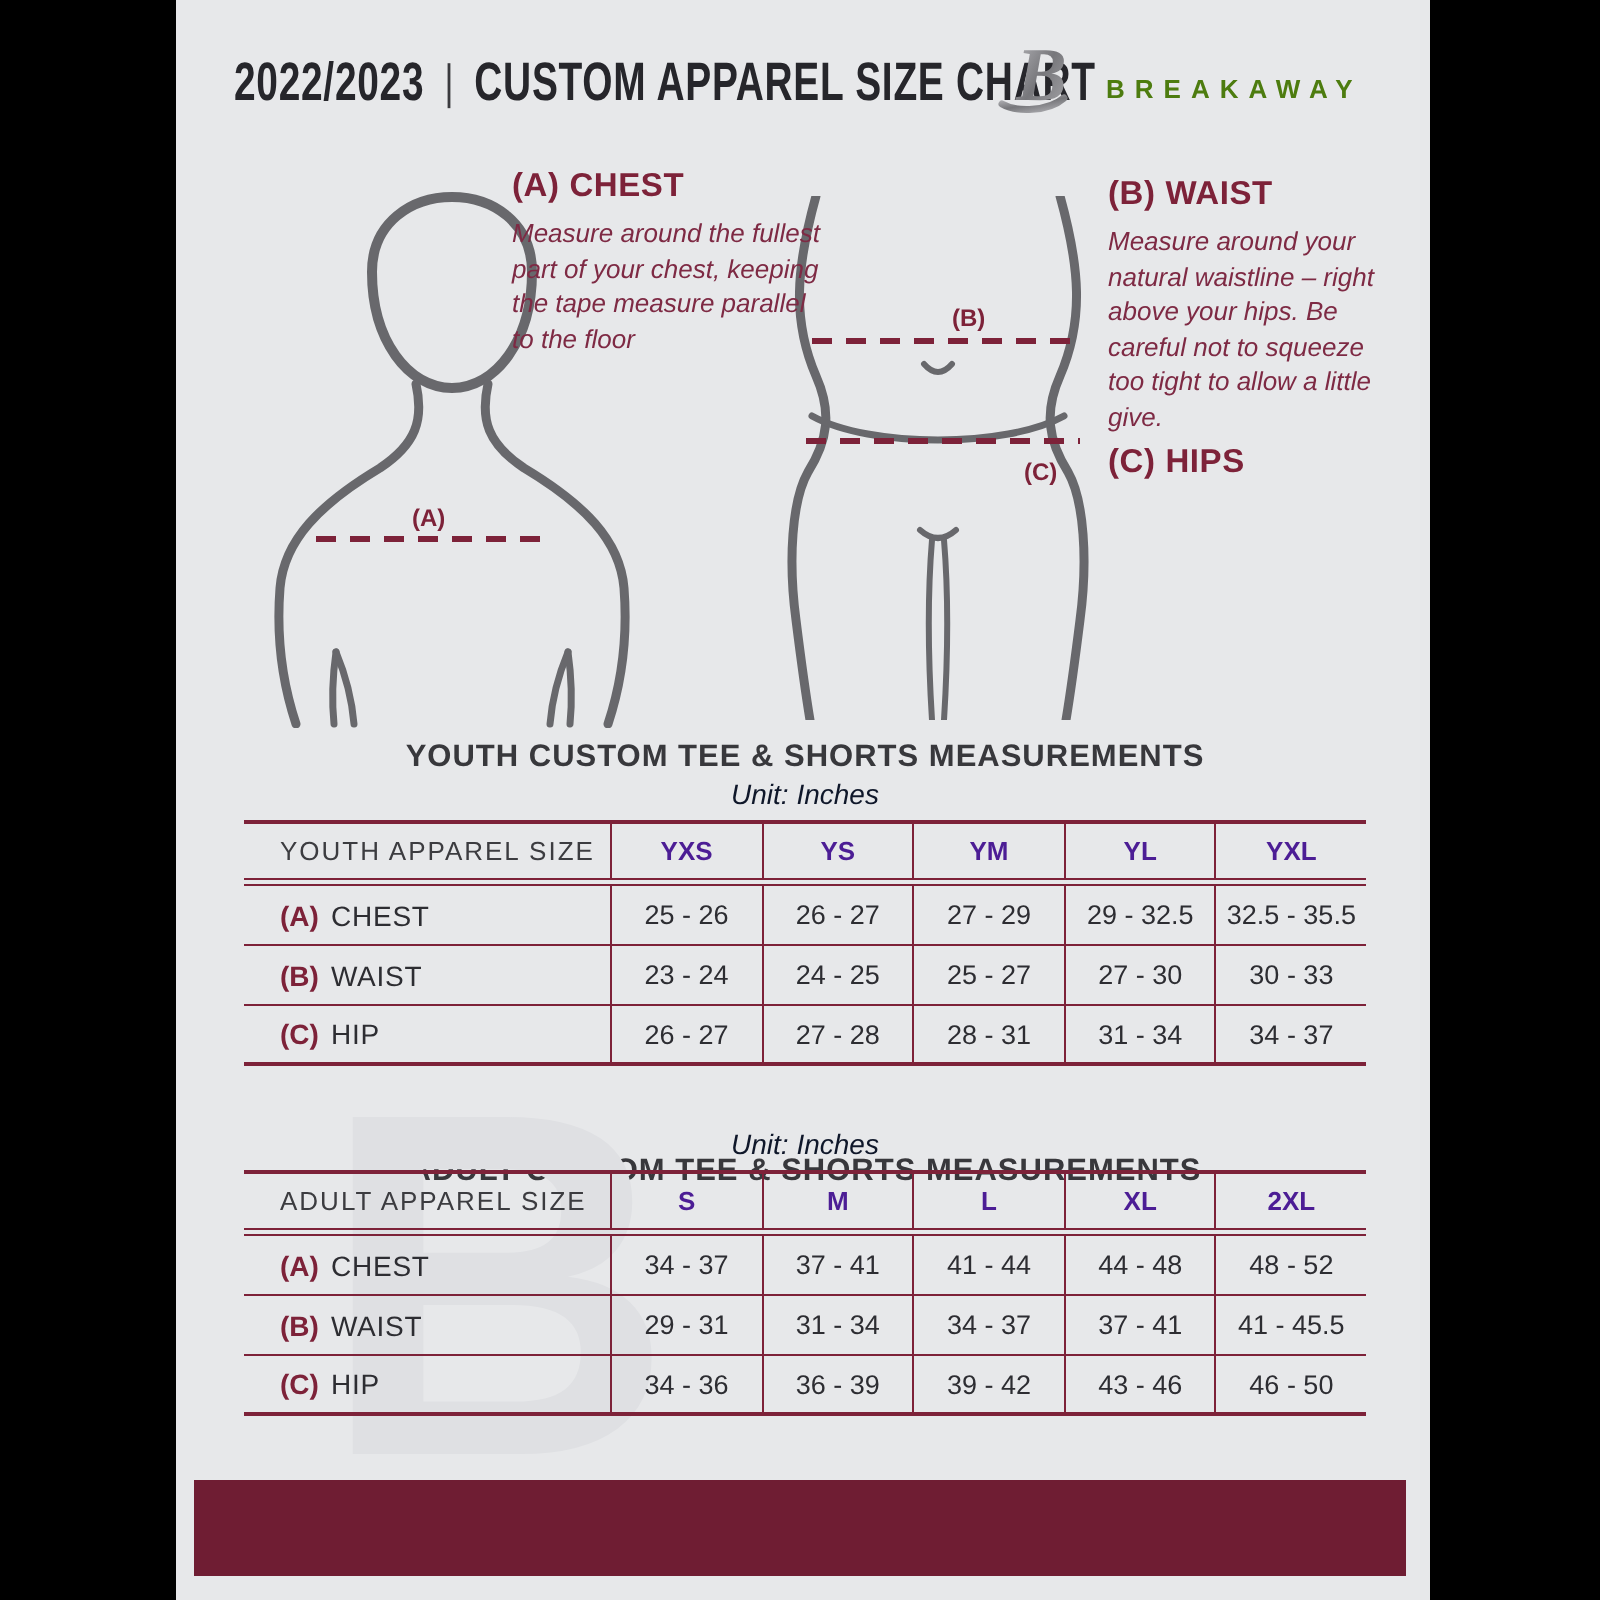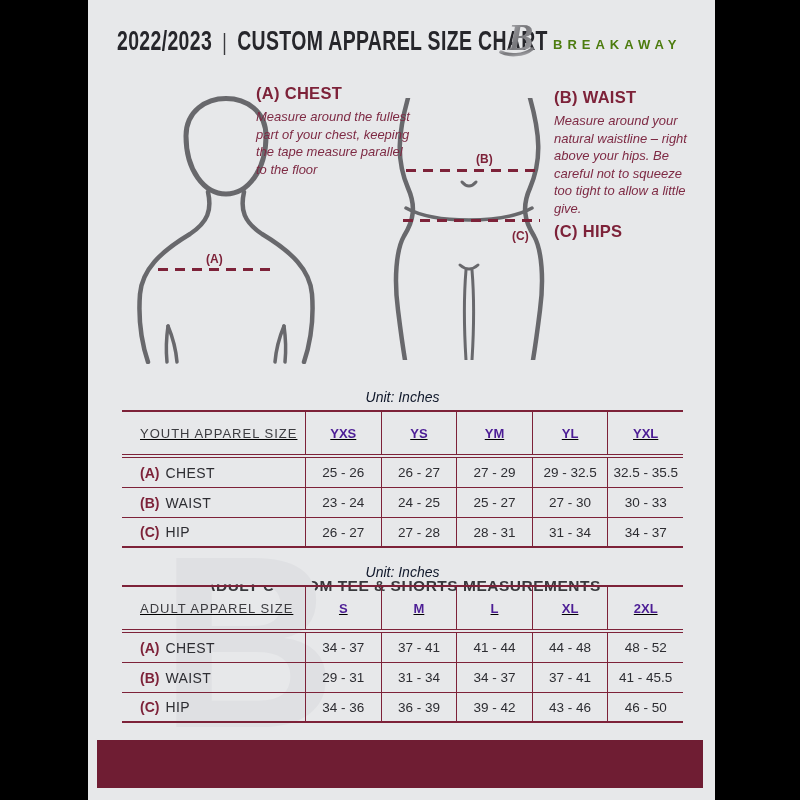--- a/index.html
+++ b/index.html
@@ -59,21 +59,21 @@
     font-weight:bold; font-size:15.5px; letter-spacing:.5px; color:#38383c;
   }
   .unit-line {
     position:absolute; left:34px; width:561px; text-align:center;
     font-style:italic; font-size:14px; color:#0f172a;
   }
 
   
   .size-table { position:absolute; left:34px; width:561px; border-top:2px solid var(--maroon); z-index:2; }
   .trow { display:grid; grid-template-columns:183px repeat(5,1fr); height:30px; border-bottom:1.5px solid var(--maroon); }
-  .trow.thead { height:46px; border-bottom:4px double var(--maroon);text-decoration:underline; }
+  .trow.thead { height:31px; border-bottom:4px double var(--maroon); }
   .trow.last { border-bottom:2px solid var(--maroon); }
   .tcell {
     display:flex; align-items:center; justify-content:center;
     font-size:13.5px; color:var(--ink);
   }
   .tcell + .tcell { border-left:1.5px solid var(--maroon); }
   .tcell.first { justify-content:flex-start; padding-left:18px; }
   .thead .tcell { font-weight:bold; font-size:13px; color:#4c1d95; }
   .thead .tcell.first { font-weight:normal; letter-spacing:1px; font-size:13px; color:#3c3c40; }
   .row-label { font-size:14px; color:var(--ink); letter-spacing:.4px; }
@@ -152,20 +152,21 @@
   <div class="guide-heading" style="left:168px; top:84px;">(A) CHEST</div>
   <div class="guide-text" style="left:168px; top:108px; width:155px;">Measure around the fullest part of your chest, keeping the tape measure parallel to the floor</div>
 
   <div class="guide-heading" style="left:466px; top:88px;">(B) WAIST</div>
   <div class="guide-text" style="left:466px; top:112px; width:140px;">Measure around your natural waistline – right above your hips. Be careful not to squeeze too tight to allow a little give.</div>
 
   <div class="guide-heading" style="left:466px; top:222px;">(C) HIPS</div>
 
   <div class="watermark">B</div>
 
+  <div class="section-title" style="top:370px;">YOUTH CUSTOM TEE &amp; SHORTS MEASUREMENTS</div>
   <div class="unit-line" style="top:389px;">Unit: Inches</div>
 
   <div class="size-table" style="top:410px;">
     <div class="trow thead">
       <div class="tcell first">YOUTH APPAREL SIZE</div>
       <div class="tcell">YXS</div>
       <div class="tcell">YS</div>
       <div class="tcell">YM</div>
       <div class="tcell">YL</div>
       <div class="tcell">YXL</div>

